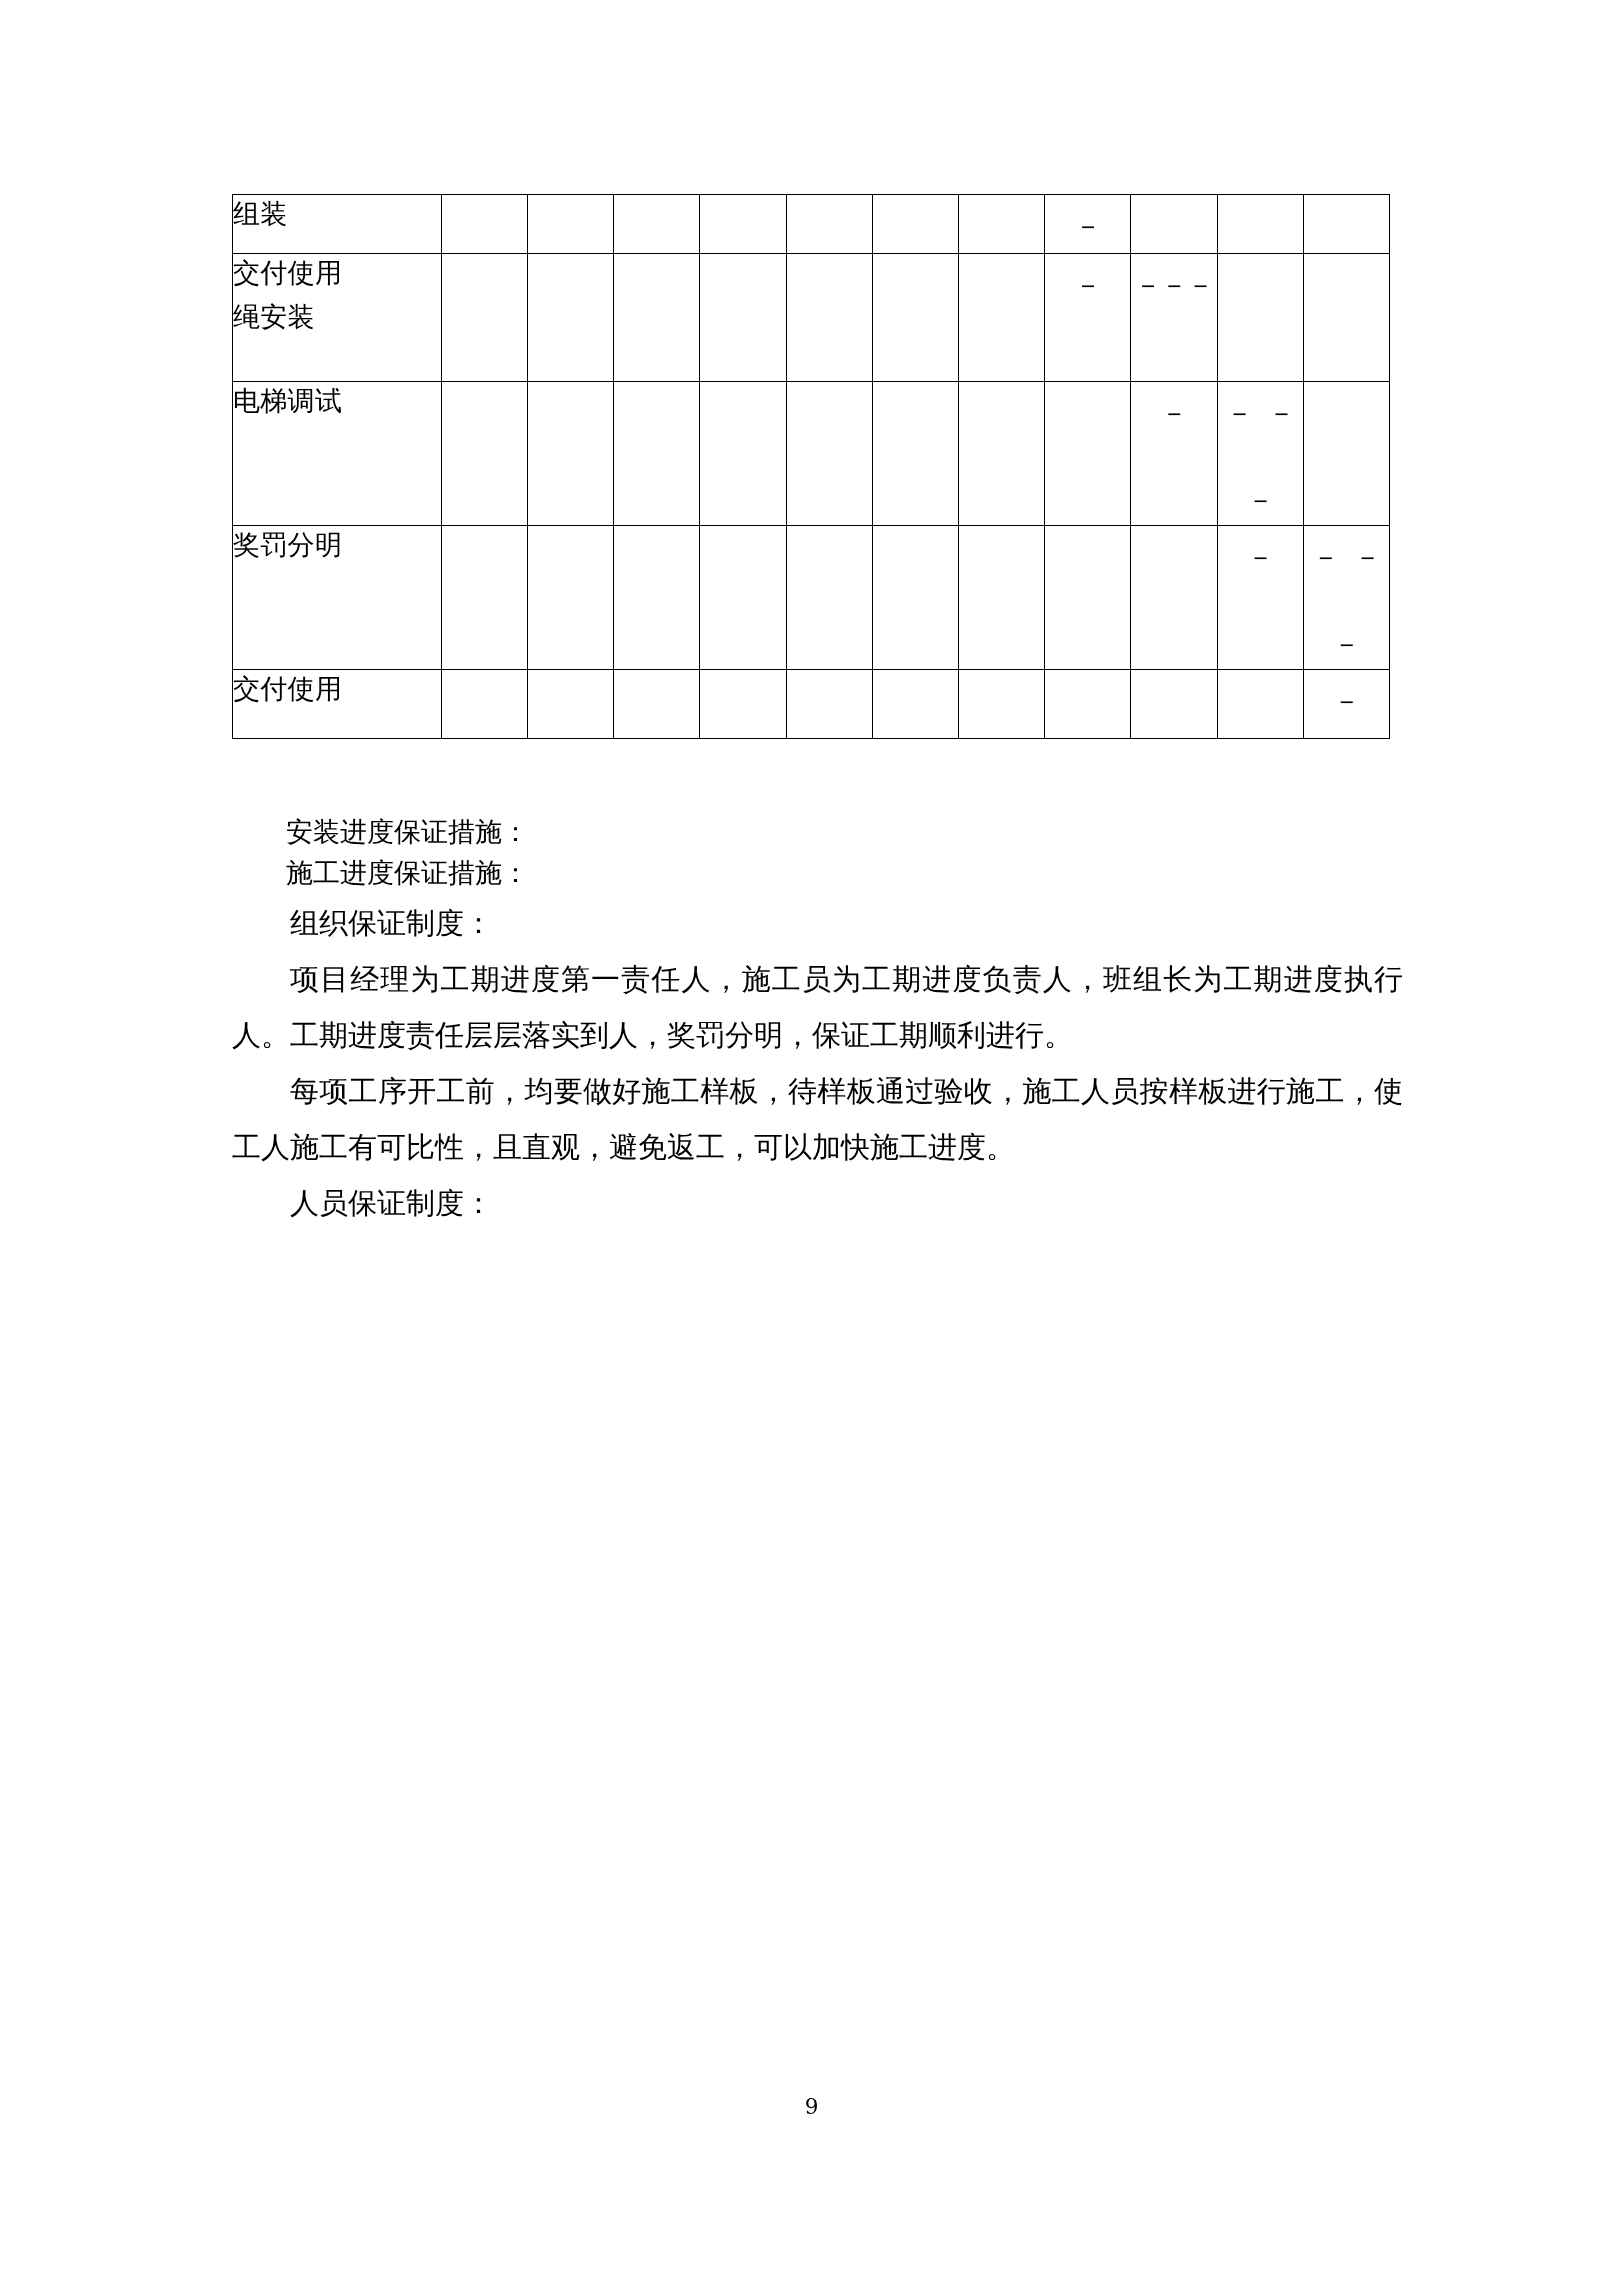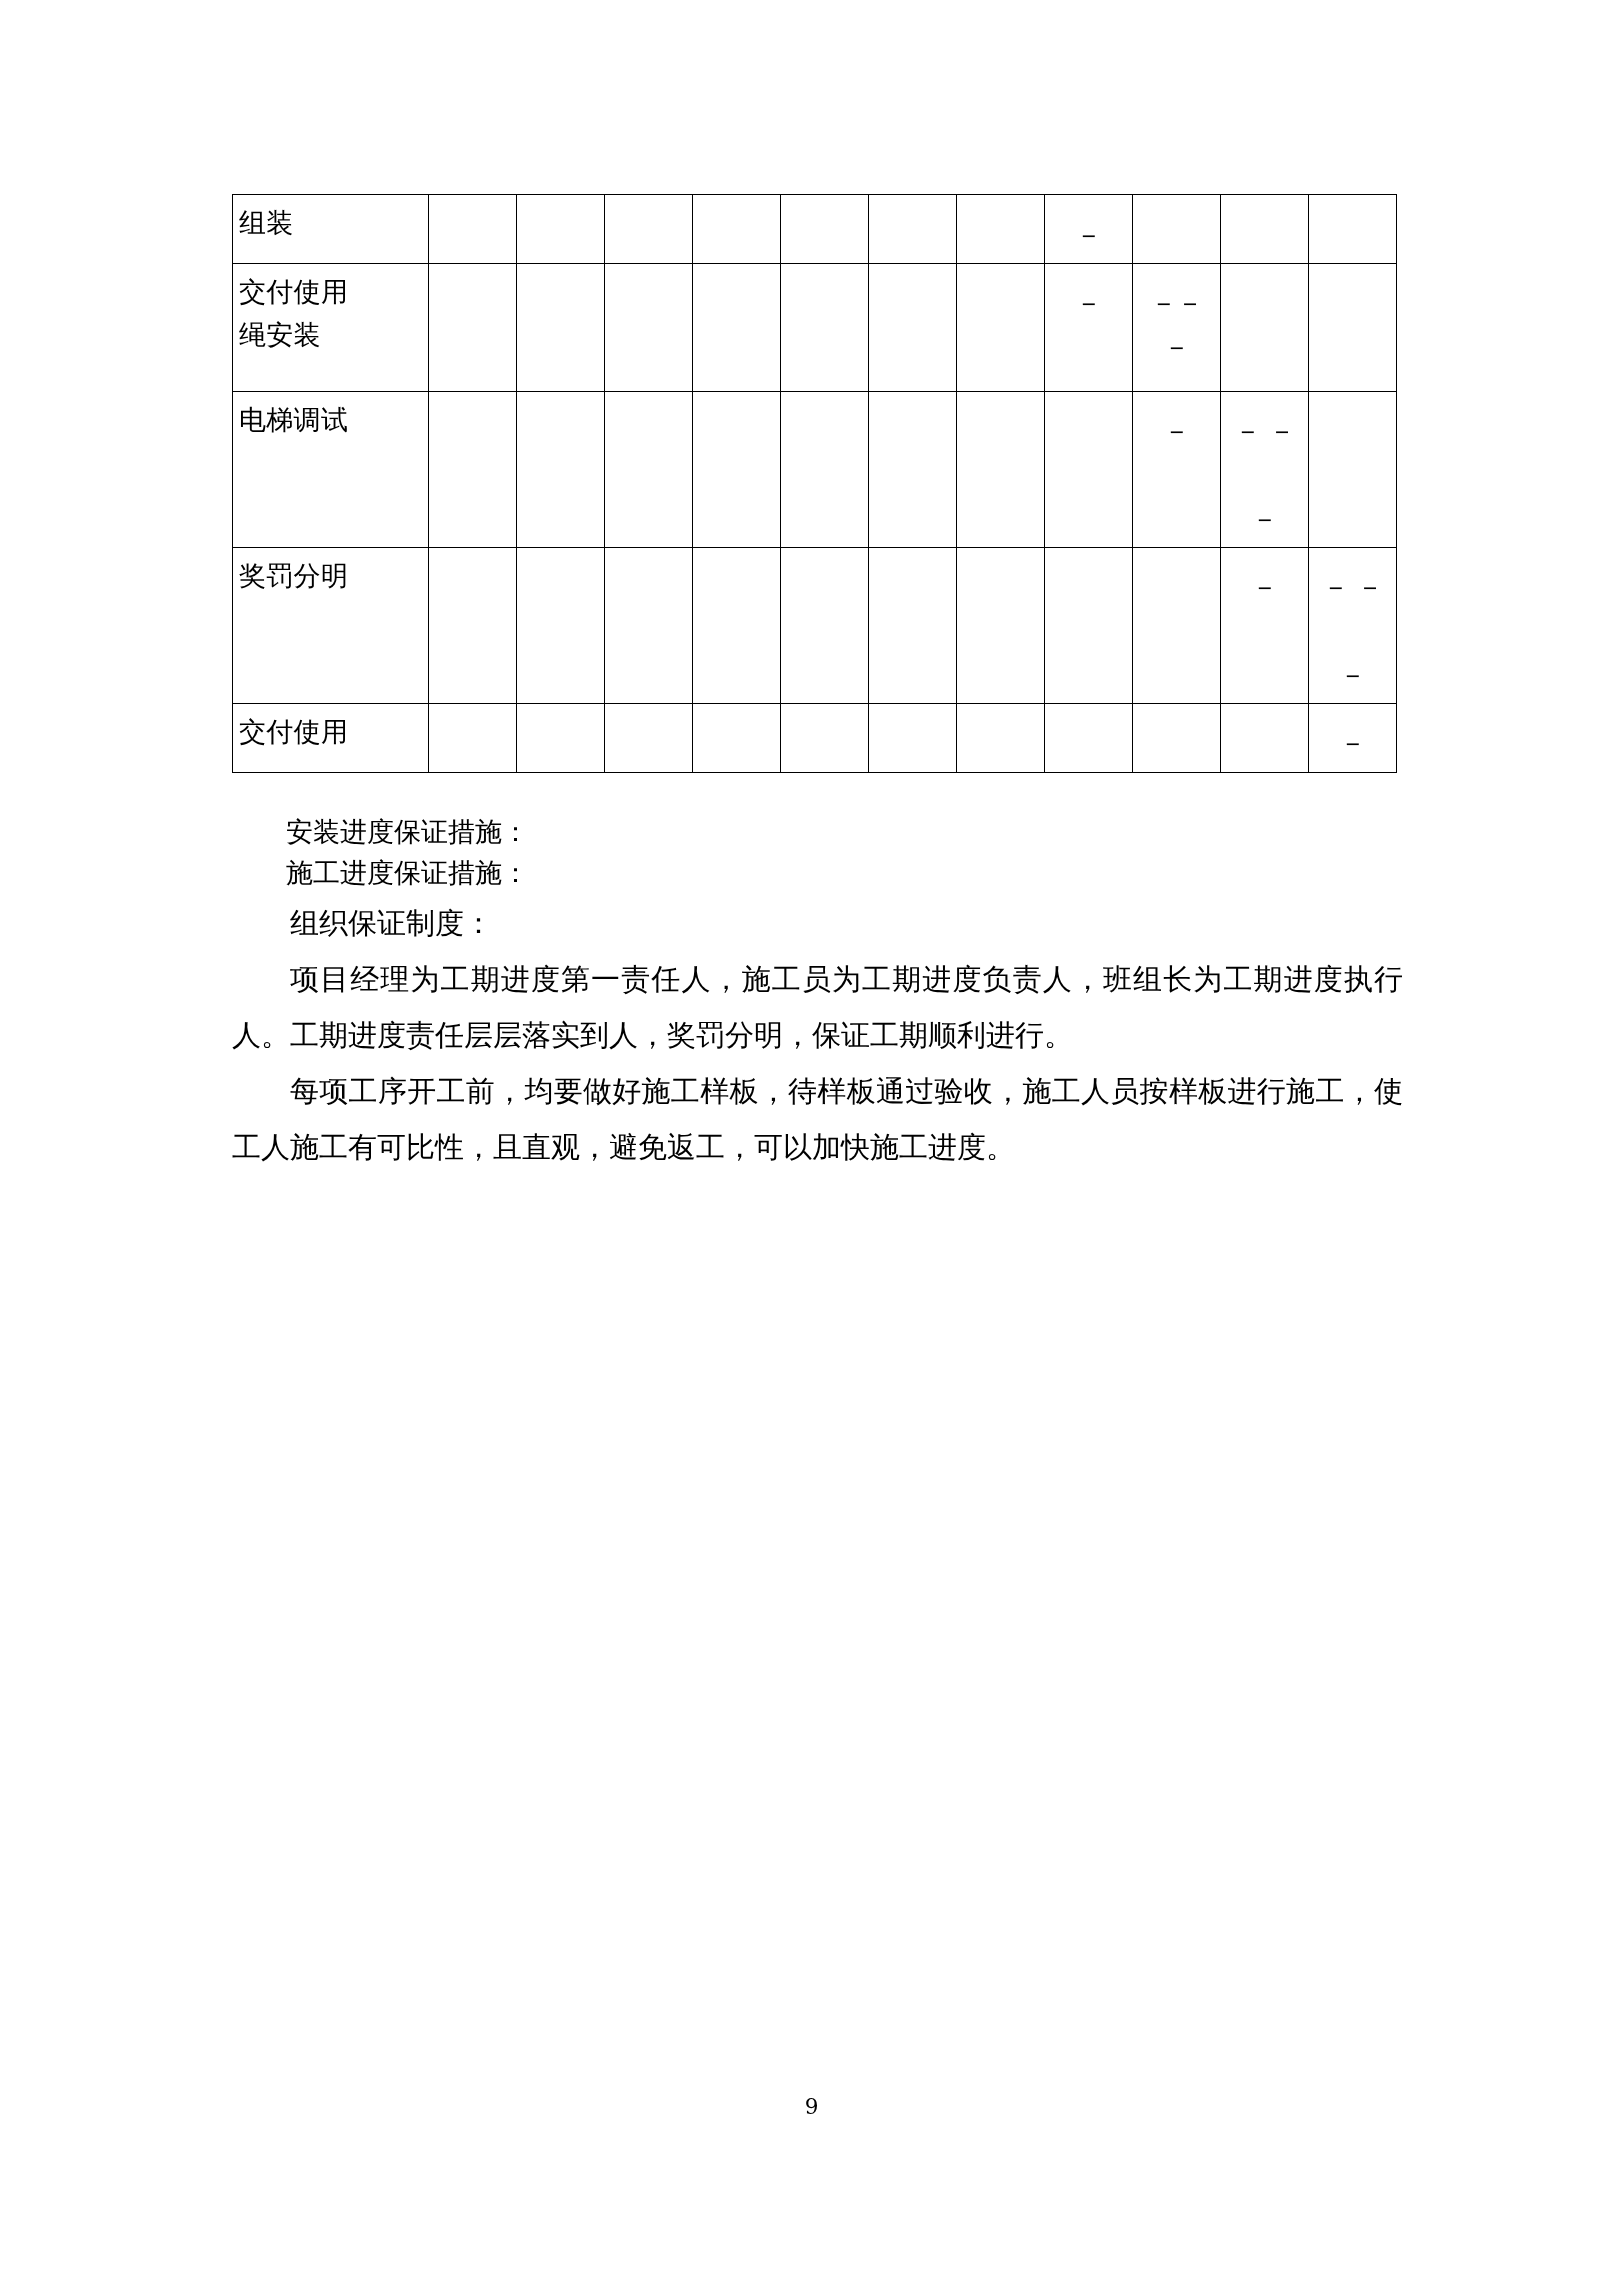--- a/index.html
+++ b/index.html
@@ -25,23 +25,24 @@
     top: 194px;
     width: 1158px;
   }
   table.schedule {
     border-collapse: collapse;
     width: 1158px;
     table-layout: fixed;
   }
   table.schedule td {
     border: 1.3px solid #000000;
-    padding: 6px;
+    padding: 0;
     vertical-align: top;
     position: relative;
+    font-family: Liberation Mono, monospace;
   }
   td.label-cell {
     width: 183px;
     padding: 6.5px 0 0 11.8px;
     font-size: 27px;
     line-height: 1.62;
     letter-spacing: 0.3px;
     white-space: pre-line;
   }
   td.mark-cell {
@@ -291,18 +292,19 @@
       </tbody>
     </table>
   </div>
 
   <div class="body-copy">
     <p class="line-tight">安装进度保证措施：</p>
     <p class="line-tight">施工进度保证措施：</p>
     <p class="para para-gap">组织保证制度：</p>
     <p class="para">项目经理为工期进度第一责任人，施工员为工期进度负责人，班组长为工期进度执行人。工期进度责任层层落实到人，奖罚分明，保证工期顺利进行。</p>
     <p class="para">每项工序开工前，均要做好施工样板，待样板通过验收，施工人员按样板进行施工，使工人施工有可比性，且直观，避免返工，可以加快施工进度。</p>
+    <p class="para">人员保证制度：</p>
   </div>
 
   <div class="page-number">9</div>
 
 </div>
 
 
 </body></html>

